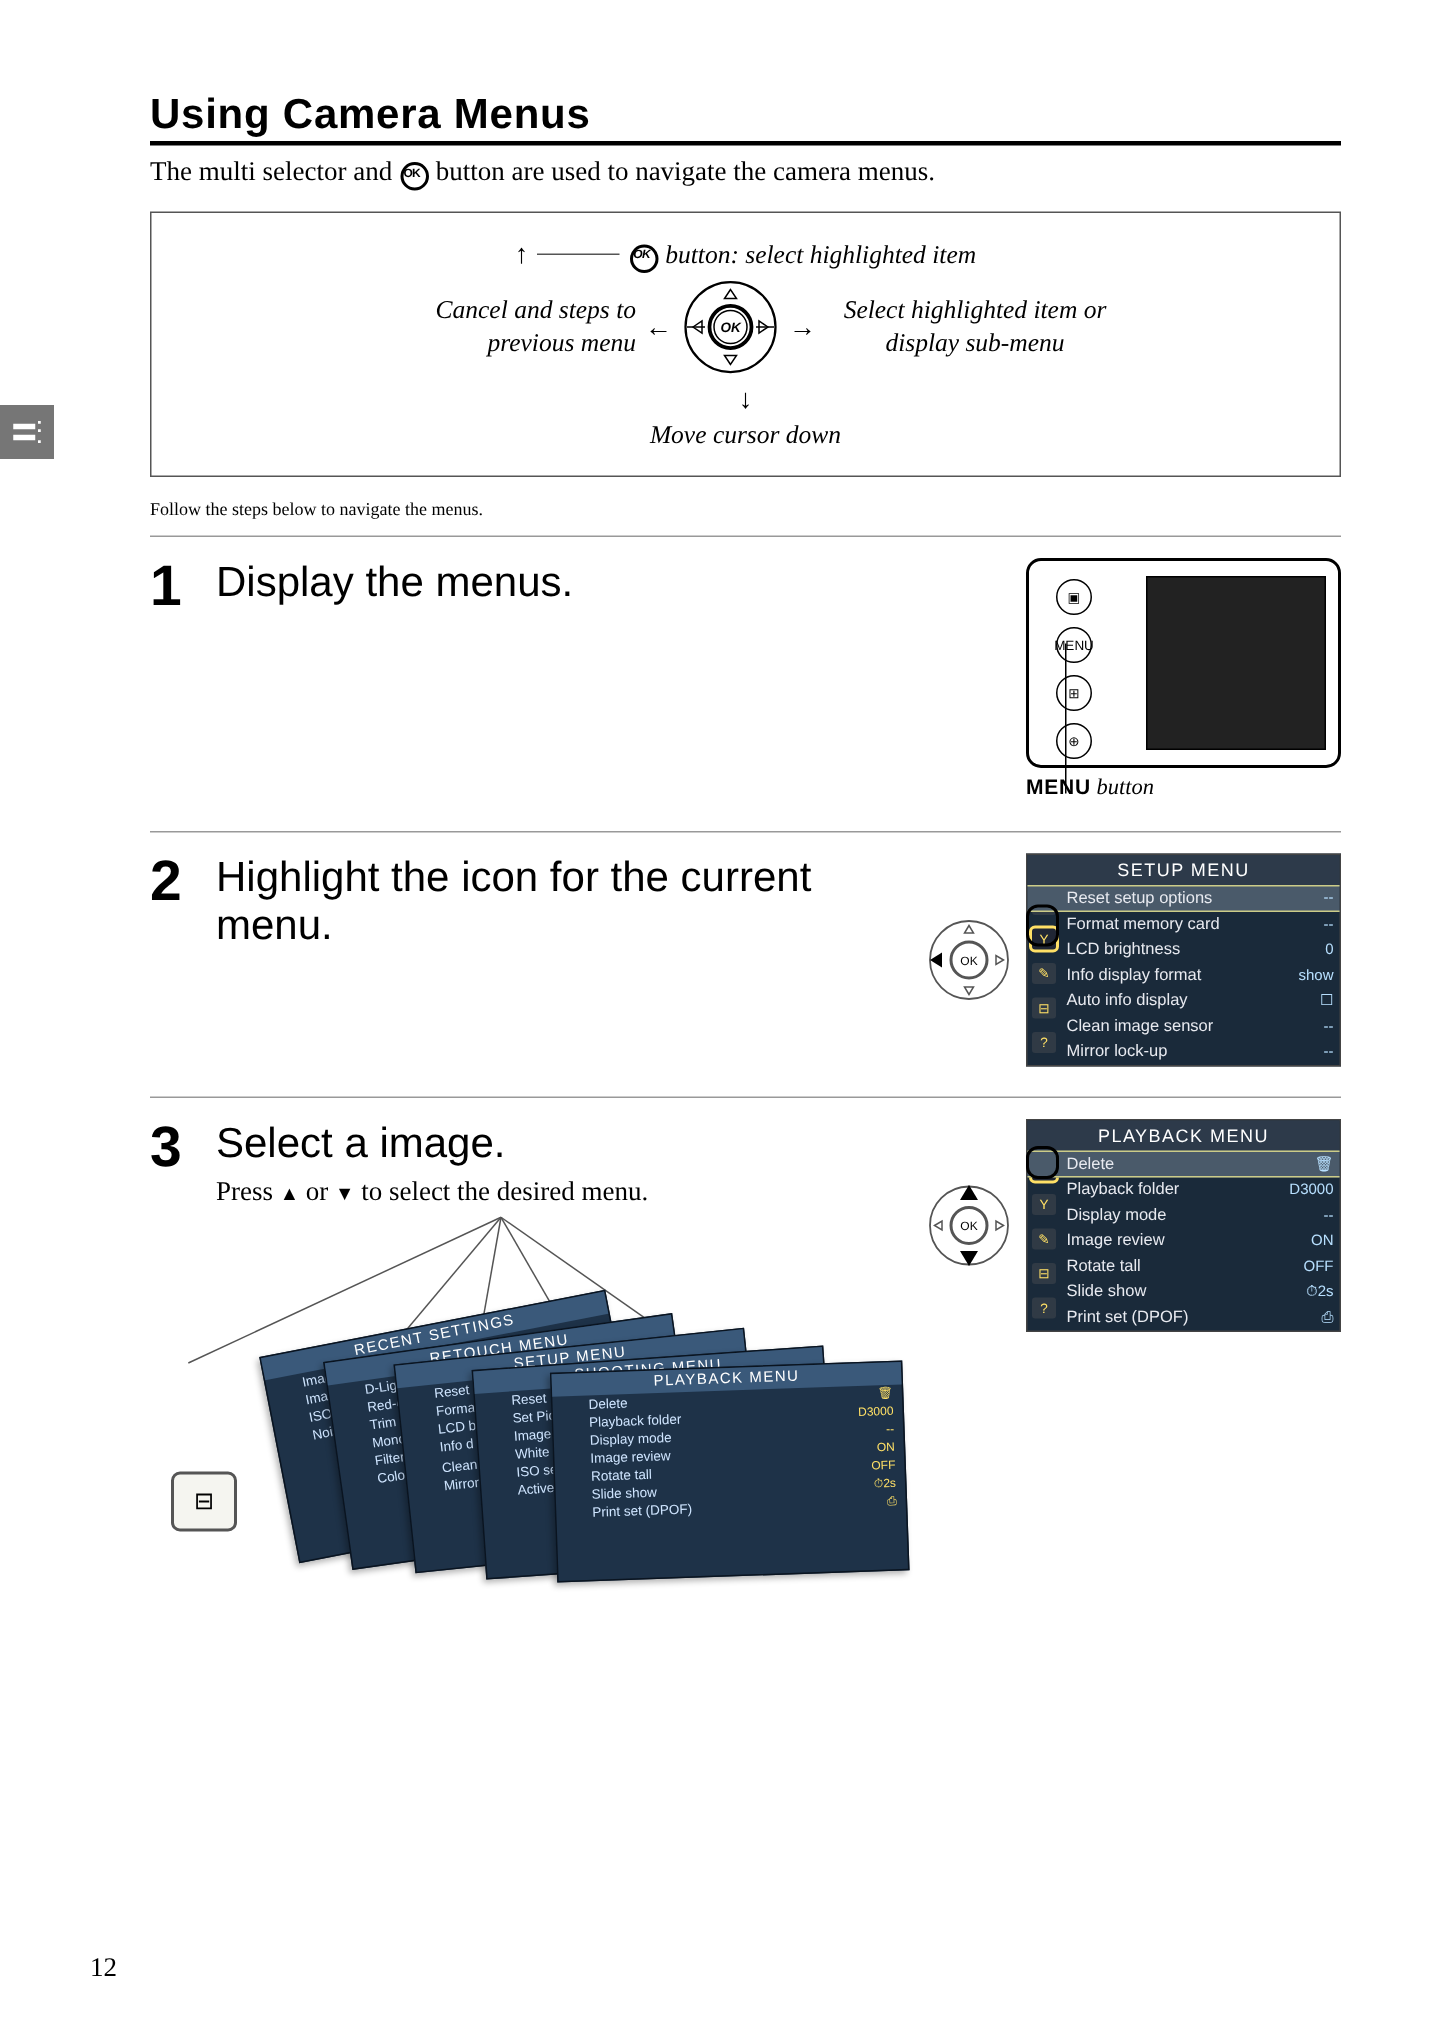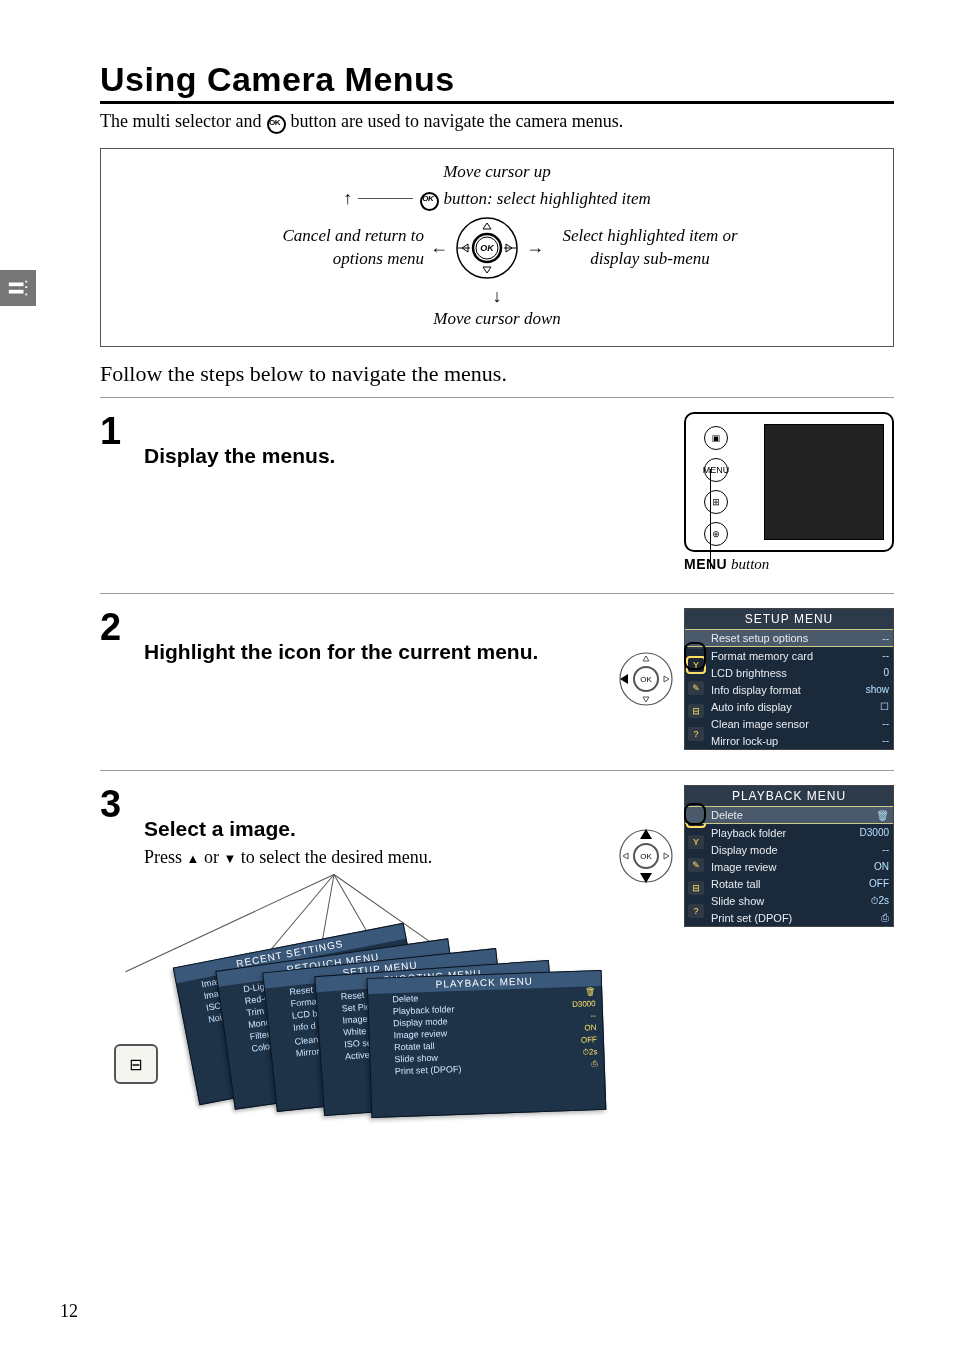--- a/index.html
+++ b/index.html
@@ -1,37 +1,37 @@
 <!DOCTYPE html>
 <html><head>
 <meta charset="utf-8">
 <style>
   * { margin:0; padding:0; box-sizing:border-box; }
   body { font-family: Georgia, 'Times New Roman', serif; background:#fff; color:#000; width:954px; margin:0 auto; padding:60px 60px 40px 100px; position:relative; min-height:1352px; }
   .side-tab { position:absolute; left:0; top:270px; width:36px; height:36px; background:#767676; display:flex; align-items:center; justify-content:center; }
   .side-tab svg { width:22px; height:22px; fill:#fff; }
-  h1 { font-family: 'Segoe UI', Arial, sans-serif; font-weight:700; font-size:34px; border-bottom:3px solid #000; padding-bottom:2px; margin-bottom:4px; letter-spacing:0.5px; }
+  h1 { font-family: 'Segoe UI', Arial, sans-serif; font-weight:700; font-size:28px; border-bottom:3px solid #000; padding-bottom:2px; margin-bottom:4px; letter-spacing:0.5px; }
   .intro { font-size:18px; line-height:1.45; margin-bottom:14px; }
   .glyph-ok { display:inline-block; width:20px; height:16px; vertical-align:middle; position:relative; }
   .glyph-ok::before { content:""; position:absolute; left:1px; top:0; width:15px; height:15px; border:2px solid #000; border-radius:50%; }
   .glyph-ok::after { content:"OK"; position:absolute; left:3px; top:2px; font-size:8px; font-weight:bold; font-family:Arial; letter-spacing:-0.5px; }
   .glyph-menu { font-family: Arial; font-size:14px; font-weight:bold; letter-spacing:0.5px; }
   .diagram-box { border:1px solid #555; padding:12px 18px 16px 18px; margin-bottom:14px; }
   .diagram-inner { text-align:center; font-style:italic; font-size:17px; line-height:1.3; }
   .diagram-flex { display:flex; align-items:center; justify-content:center; gap:6px; margin:4px 0; }
   .arrow { font-size:18px; font-style:normal; }
   .caption-left { text-align:right; }
   .caption-right { text-align:center; }
   .line-thin { display:inline-block; width:55px; height:1px; border-top:1px solid #555; vertical-align:middle; }
-  .follow { font-size:22px; margin-bottom:10px; }
+  .follow { font-size:12px; margin-bottom:10px; }
   .step { display:flex; border-top:1px solid #999; padding:14px 0 20px 0; gap:16px; }
   .step:last-of-type { border-bottom:none; }
   .step-num { font-family:'Segoe UI', Arial, sans-serif; font-size:38px; font-weight:700; line-height:1; min-width:28px; }
   .step-body { flex:1; }
-  .step-title { font-family:'Segoe UI', Arial, sans-serif; font-size:21px; font-weight:700; margin-bottom:4px;margin-top:32px; }
+  .step-title { font-family:'Segoe UI', Arial, sans-serif; font-size:28px; font-weight:400; margin-bottom:4px; }
   .step-text { font-size:18px; line-height:1.4; }
   .step-img { min-width:240px; display:flex; flex-direction:column; align-items:flex-end; gap:4px; }
   .tri-left::before { content:"◀"; font-size:13px; }
   .tri-up::before { content:"▲"; font-size:13px; }
   .tri-down::before { content:"▼"; font-size:13px; }
   .camera-back { width:210px; height:140px; border:2px solid #000; border-radius:10px; background:#fff; position:relative; }
   .camera-back .screen { position:absolute; right:8px; top:10px; width:120px; height:116px; background:#222; border:1px solid #000; }
   .camera-back .btncol { position:absolute; left:18px; top:12px; width:40px; }
   .camera-back .cbtn { width:24px; height:24px; border:1.5px solid #000; border-radius:50%; margin-bottom:8px; display:flex; align-items:center; justify-content:center; font-size:9px; font-family:Arial; }
   .camera-back .cbtn.highlight { position:relative; }
@@ -74,28 +74,27 @@
     </svg>
 </div>
 
 <h1>Using Camera Menus</h1>
 <p class="intro">
   <span>The multi selector and </span><span class="glyph-ok"></span><span> button are used to navigate the camera menus.</span>
 </p>
 
 <div class="diagram-box">
   <div class="diagram-inner">
-    <div>Move cursor up</div>
     <div class="diagram-flex">
       <span class="arrow">↑</span>
       <span class="line-thin"></span>
       <span><span class="glyph-ok"></span><span> button: select highlighted item</span></span>
     </div>
     <div class="diagram-flex">
-      <div class="caption-left" style="width:180px;">Cancel and return to options menu</div>
+      <div class="caption-left" style="width:180px;">Cancel and steps to previous menu</div>
       <span class="arrow">←</span>
       <svg width="66" height="66" viewBox="0 0 66 66">
         <circle cx="33" cy="33" r="30" fill="none" stroke="#000" stroke-width="1.5"></circle>
         <circle cx="33" cy="33" r="14" fill="none" stroke="#000" stroke-width="2.5"></circle>
         <circle cx="33" cy="33" r="11" fill="none" stroke="#000" stroke-width="1"></circle>
         <text x="33" y="36" font-size="9" font-family="Arial" text-anchor="middle" font-weight="bold">OK</text>
         <polygon points="33,8 29,14 37,14" fill="none" stroke="#000"></polygon>
         <polygon points="33,58 29,52 37,52" fill="none" stroke="#000"></polygon>
         <polygon points="8,33 14,29 14,37" fill="none" stroke="#000"></polygon>
         <polygon points="58,33 52,29 52,37" fill="none" stroke="#000"></polygon>

